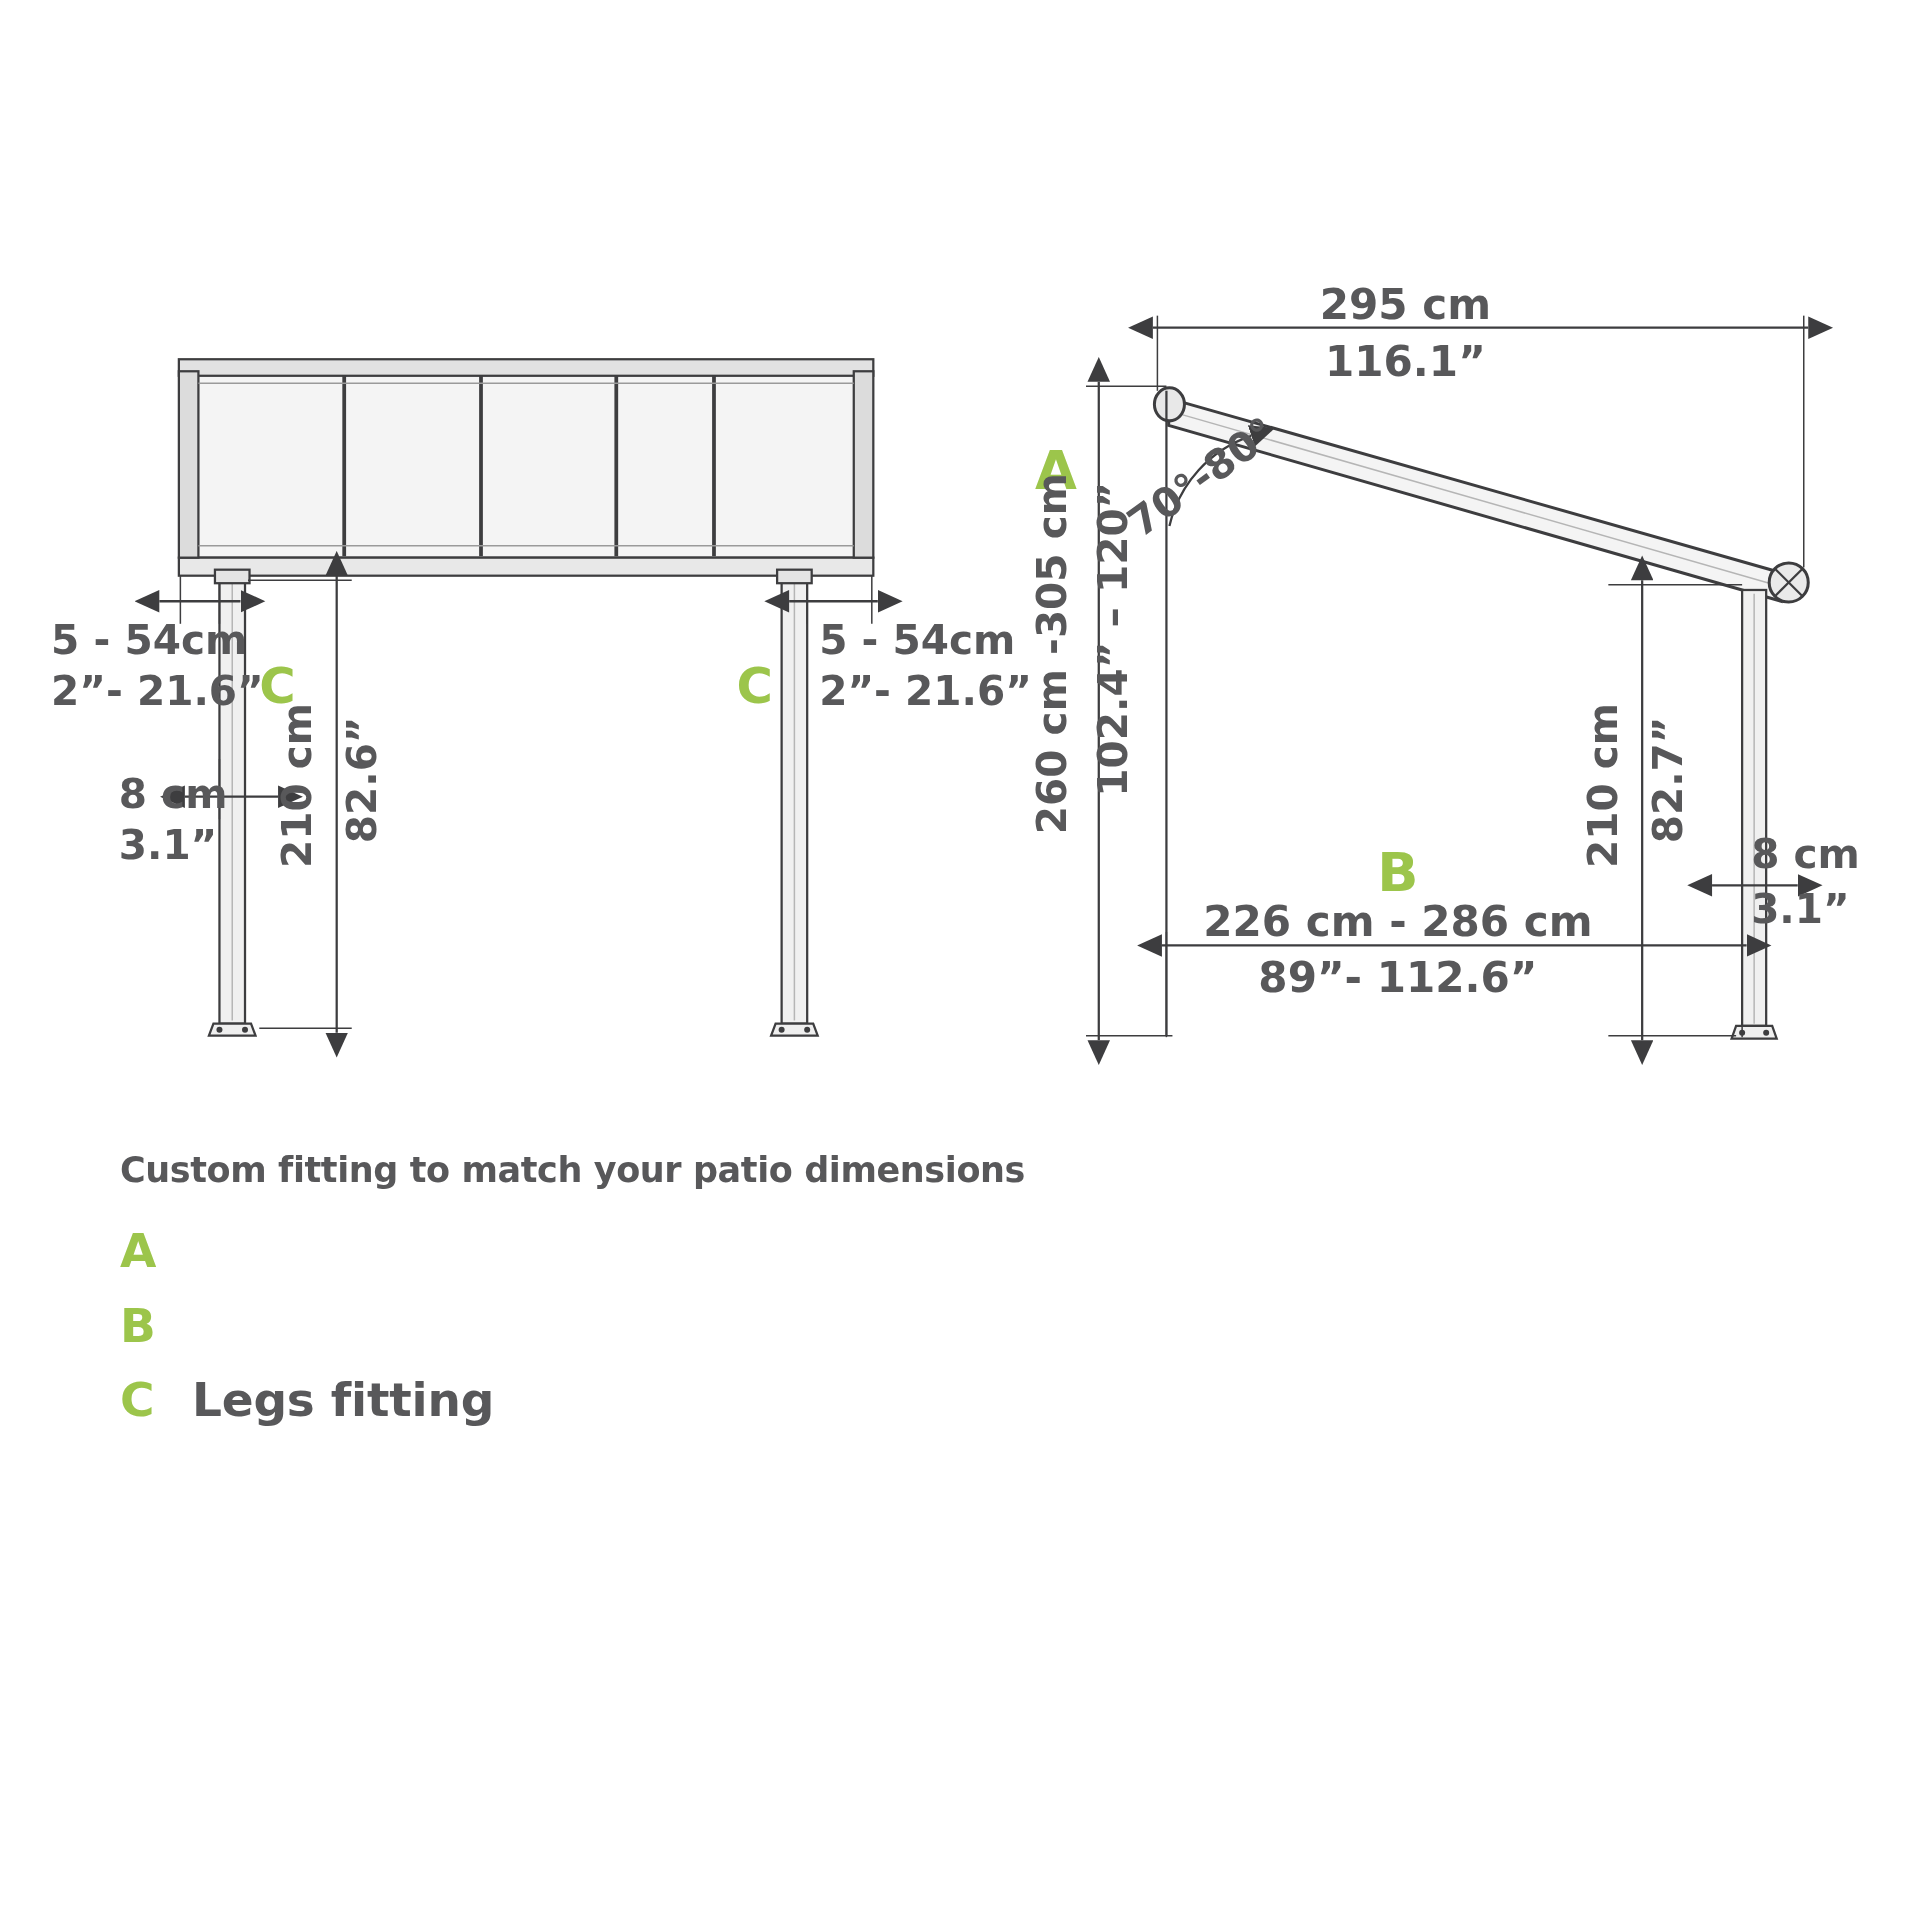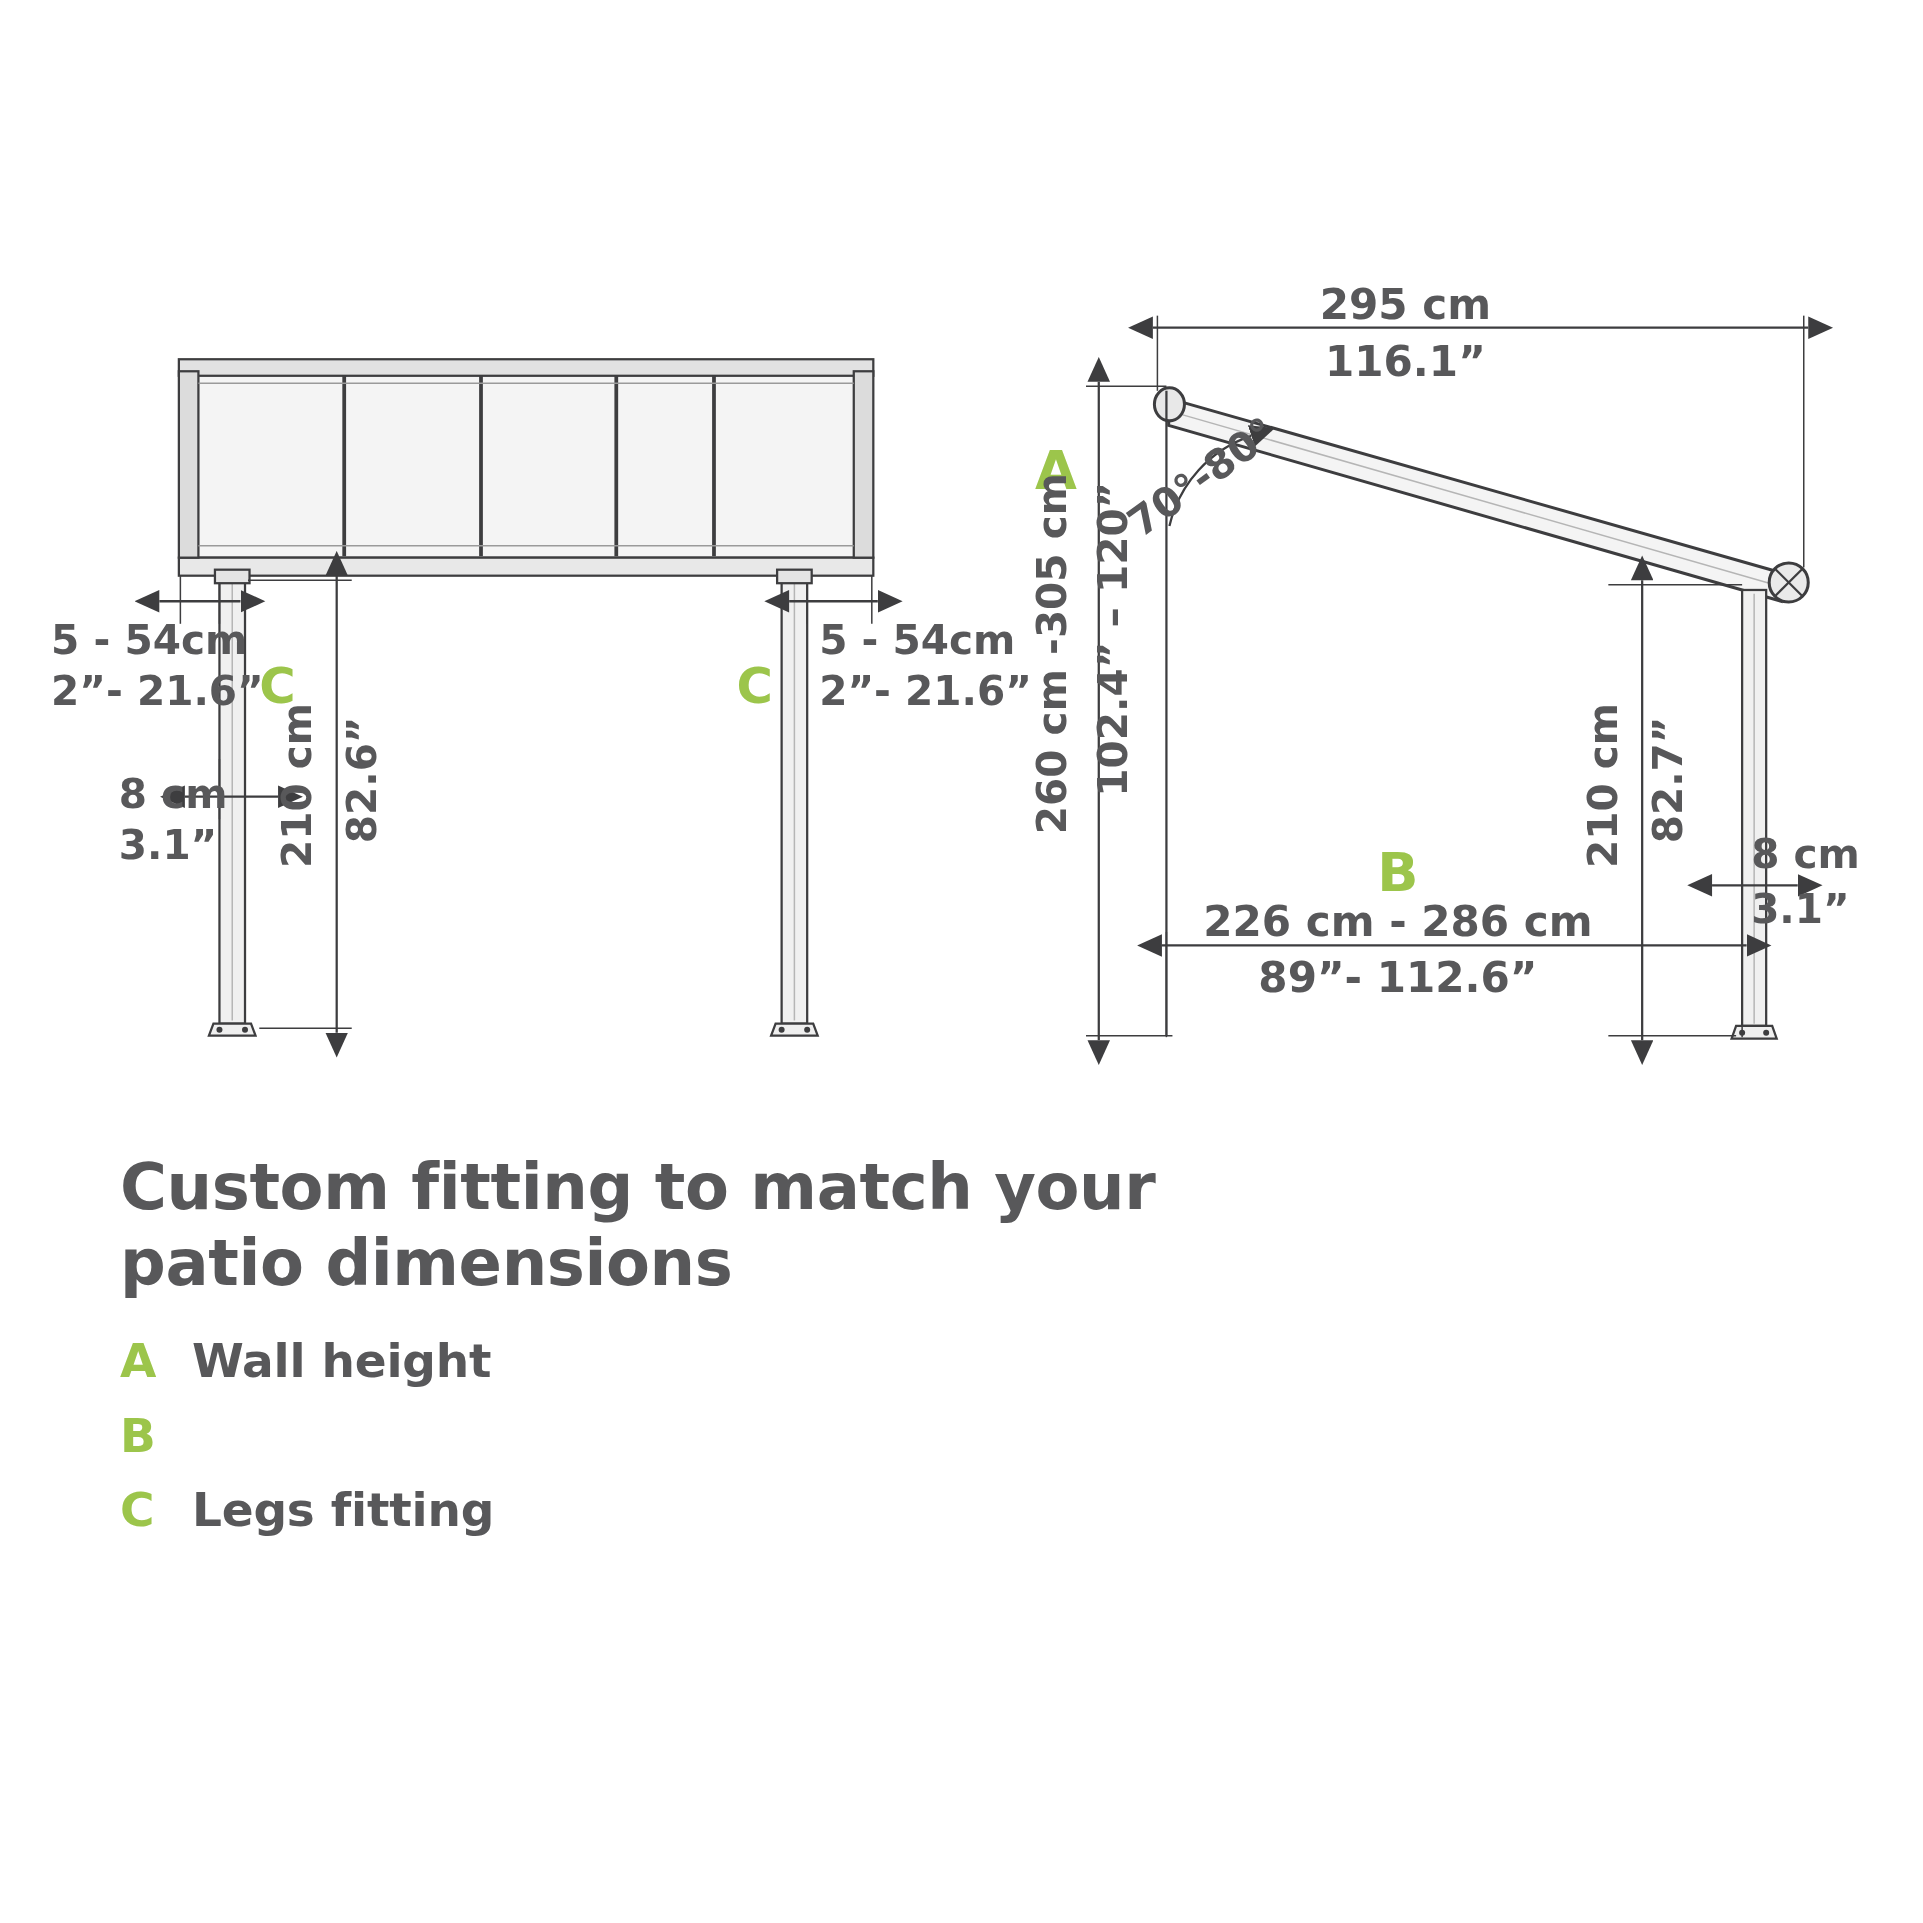--- a/index.html
+++ b/index.html
@@ -28,21 +28,21 @@
     width: 1924px;
     height: 1924px;
   }
   .legend {
     position: absolute;
     left: 120px;
     top: 1150px;
     width: 1127px;
   }
   .legend-title {
-    font-size: 64px;
+    font-size: 35px;
     font-weight: bold;
     color: #58585a;
     line-height: 1.18;
     letter-spacing: -0.4px;
     margin-bottom: 32px;
     max-width: 1052px;
   }
   .legend-row {
     display: flex;
     align-items: baseline;
@@ -204,21 +204,20 @@
       <text x="2330" y="1155" font-size="54" font-weight="bold">8 cm</text>
       <text x="2330" y="1228" font-size="54" font-weight="bold">3.1”</text>
     </g>
   </svg>
 
   <div class="legend">
     <div class="legend-title">Custom fitting to match your patio dimensions</div>
 
     <div class="legend-row">
       <div class="legend-letter">A</div>
-      <div class="legend-label">Wall height</div>
     </div>
 
     <div class="legend-row">
       <div class="legend-letter">B</div>
     </div>
 
     <div class="legend-row">
       <div class="legend-letter">C</div>
       <div class="legend-label">Legs fitting</div>
     </div>

